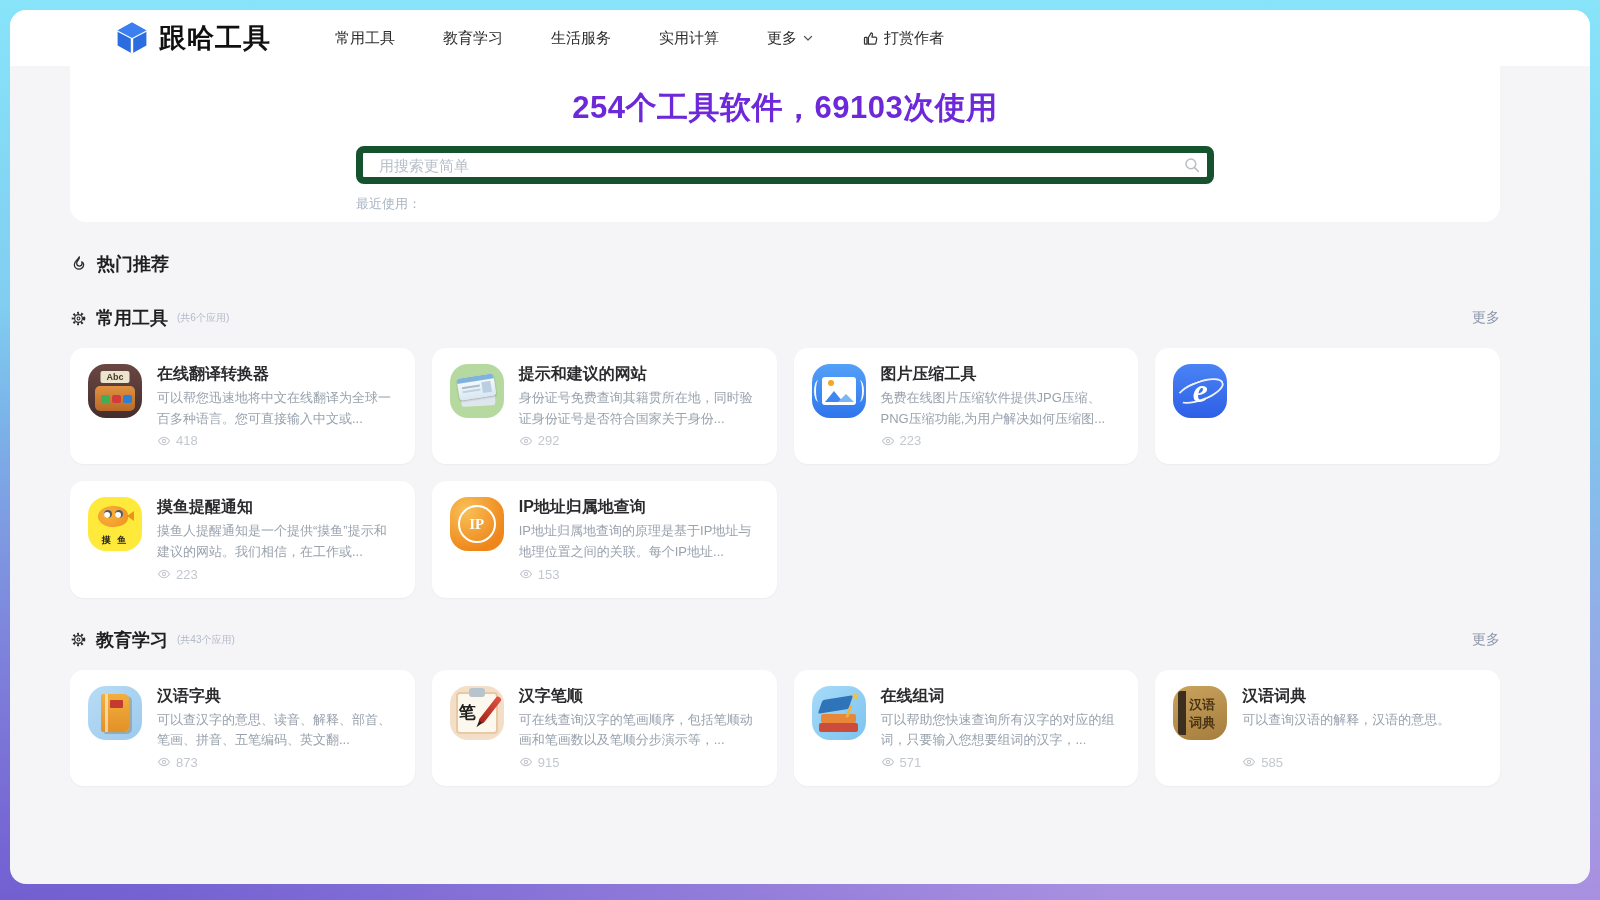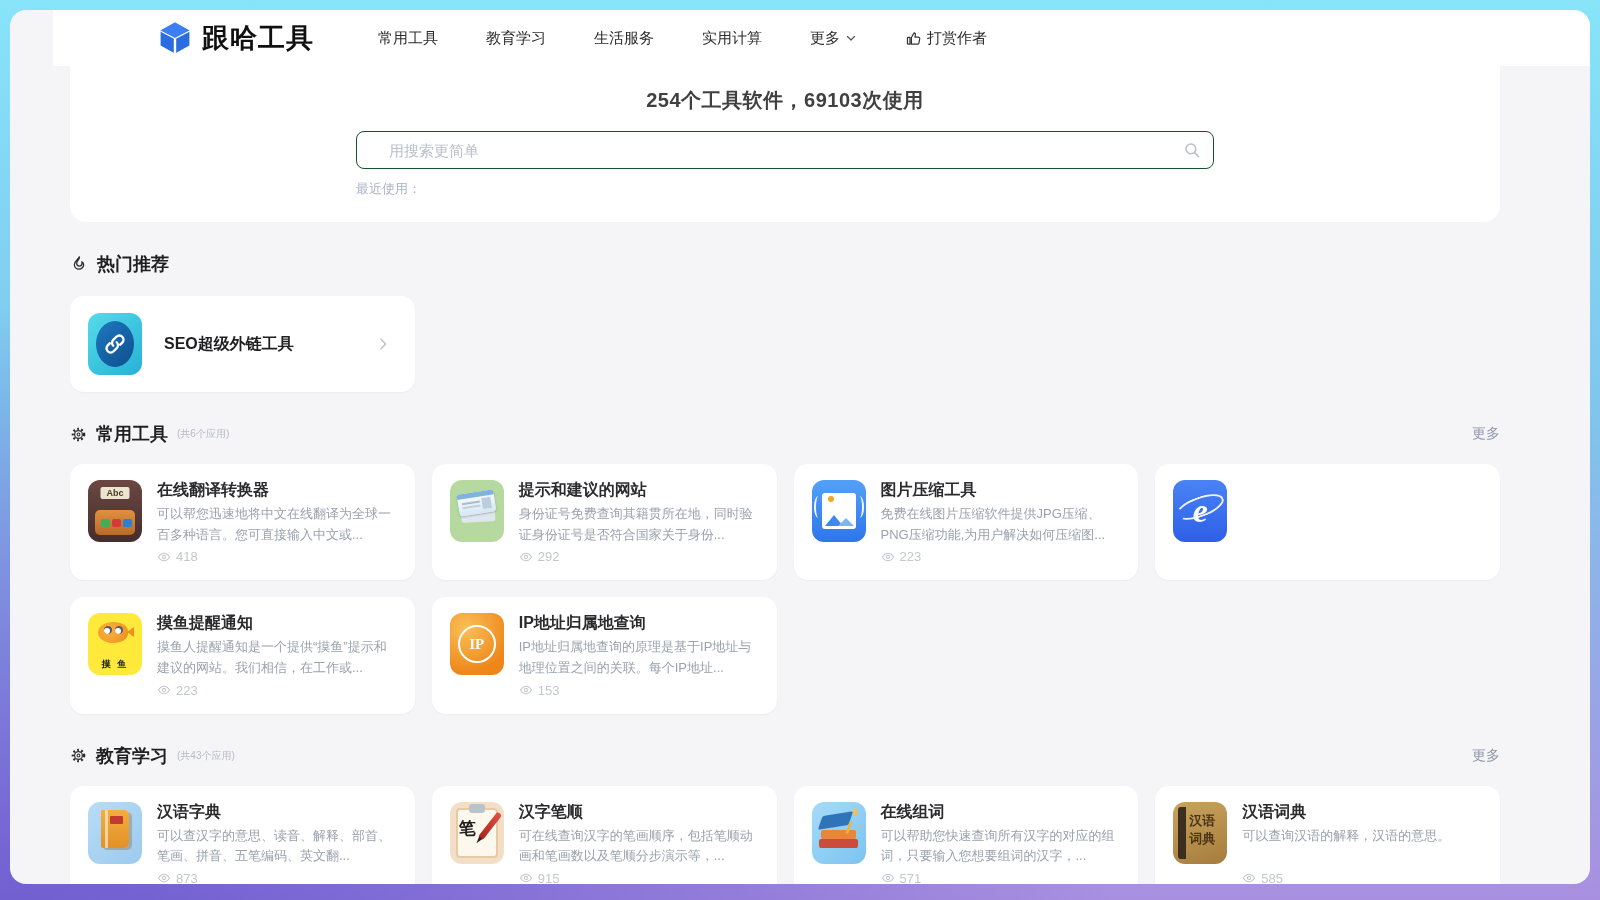--- a/index.html
+++ b/index.html
@@ -9,33 +9,33 @@
     background:
       radial-gradient(ellipse at 0% 115%, rgba(98,82,205,.95), rgba(98,82,205,0) 50%),
       linear-gradient(180deg, #87e4f9 0%, #7fc6ee 45%, #a98fe0 100%);
     position: relative;
   }
   .panel {
     position:absolute; left:10px; top:10px; right:10px; bottom:16px;
     background:#f5f5f7; border-radius:16px; overflow:hidden;
   }
   
-  .navbar { height:56px; background:#fff; display:flex; align-items:center; padding:0 40px 0 104px;margin-left:43px; }
+  .navbar { height:56px; background:#fff; display:flex; align-items:center; padding:0 40px 0 104px; }
   .logo { display:flex; align-items:center; gap:9px; cursor:pointer; }
   .logo-text { font-size:27px; font-weight:900; color:#101010; letter-spacing:1px; }
   .nav-links { display:flex; align-items:center; margin-left:64px; gap:48px; font-size:15px; color:#2c2c2e; }
   .nav-item { cursor:pointer; white-space:nowrap; }
   .nav-more, .donate { display:flex; align-items:center; gap:5px; cursor:pointer; white-space:nowrap; }
   
   .main { padding:0 90px 24px 60px; }
   .hero { background:#fff; height:156px; border-radius:0 0 16px 16px; text-align:center; }
-  .hero-title { font-size:20px; font-weight:800; color:#404040; padding-top:21px; letter-spacing:.5px; }
+  .hero-title { font-size:31px; font-weight:800; color:#6d28d9; padding-top:21px; letter-spacing:.5px; }
   .search-wrap { position:relative; width:858px; margin:17px auto 0; }
-  .search-input { width:100%; height:38px; border:1px solid #14532d; border-radius:8px;
-    font-size:15px; padding:0 42px 0 32px; color:#1d4ed8; background:#fff; outline:none;
+  .search-input { width:100%; height:38px; border:7px solid #14532d; border-radius:8px;
+    font-size:15px; padding:0 42px 0 16px; color:#1d4ed8; background:#fff; outline:none;
     font-family:"Liberation Sans","DejaVu Sans",sans-serif; }
   .search-input::placeholder { color:#b9c0ca; }
   .search-icon { position:absolute; right:13px; top:10px; cursor:pointer; line-height:0; }
   .recent { width:858px; margin:11px auto 0; text-align:left; font-size:13px; color:#a9b4c4; }
   
   .section-head { display:flex; align-items:center; margin-top:30px; }
   .sec-icon { margin-right:9px; display:flex; line-height:0; }
   .sec-title { font-size:18px; font-weight:800; color:#1f1f21; }
   .sec-count { font-size:10px; color:#b3bac9; margin-left:9px; font-weight:400; }
   .sec-more { margin-left:auto; font-size:14px; color:#8d96aa; cursor:pointer; }
@@ -47,21 +47,21 @@
   .hot-chevron { margin-left:auto; line-height:0; }
   .grid { display:grid; grid-template-columns:repeat(4,1fr); gap:17px; margin-top:18px; }
   .card { background:#fff; border-radius:14px; padding:16px 18px; display:flex; gap:15px;
     min-height:110px; cursor:pointer; box-shadow:0 1px 2px rgba(17,24,39,.04); }
   .card-body { flex:1; min-width:0; }
   .tool-title { font-size:16px; font-weight:800; color:#2b2b2e; line-height:1.2; }
   .tool-desc { margin-top:5px; font-size:13px; color:#99a2ad; line-height:1.58; min-height:41px;
     overflow:hidden; display:-webkit-box; -webkit-line-clamp:2; -webkit-box-orient:vertical; }
   .tool-views { margin-top:4px; display:flex; align-items:center; gap:5px; font-size:13px; color:#c3c7ce; }
   
-  .tool-icon { width:54px; height:62px; border-radius:12px; flex:none; position:relative; overflow:hidden; }
+  .tool-icon { width:54px; height:54px; border-radius:18px; flex:none; position:relative; overflow:hidden; }
   .ic-seo { background:linear-gradient(135deg,#55dcea,#27b0d5); }
   .ic-seo .circ { position:absolute; inset:8px; border-radius:50%;
     background:linear-gradient(135deg,#1d78c0,#0f4f8e); display:flex; align-items:center; justify-content:center; }
   .ic-translate { background:linear-gradient(180deg,#6b4743,#432e2d); }
   .t-label { position:absolute; top:7px; left:50%; transform:translateX(-50%); background:#ece4cf;
     color:#4a3a2a; font-size:9px; font-weight:700; padding:1px 6px; border-radius:2px; }
   .t-body { position:absolute; left:7px; right:7px; bottom:7px; height:25px; border-radius:5px;
     background:linear-gradient(180deg,#e09040,#b96a26); }
   .t-body i { position:absolute; bottom:8px; width:9px; height:8px; border-radius:2px; }
   .t-k1 { left:6px;  background:#3fae5a; } .t-k2 { left:17px; background:#d23b3b; } .t-k3 { left:28px; background:#2d7fd3; }
@@ -188,35 +188,20 @@
     </div>
 
     <div class="section-head">
       <span class="sec-icon">
         <svg width="18" height="18" viewBox="0 0 24 24">
             <path d="M12.5 2.5c.8 3.2-3.6 4.8-3.6 8.6a3.6 3.6 0 0 0 7.2 0c0-1-.5-2-.5-2s2.6.7 2.6 3.6a6.2 6.2 0 1 1-12.4 0c0-4.6 4.8-6.2 6.7-10.2z" fill="none" stroke="#2b2b2b" stroke-width="1.7" stroke-linejoin="round"></path>
           </svg>
       </span>
       <span class="sec-title">热门推荐</span>
     </div>
-    <div class="hot-card">
-      <div class="tool-icon ic-seo">
-        <div class="circ">
-          <svg width="26" height="26" viewBox="0 0 24 24">
-              <path d="M10.4 13.6a3.8 3.8 0 0 1 0-5.4l2.9-2.9a3.8 3.8 0 0 1 5.4 5.4l-1.9 1.9M13.6 10.4a3.8 3.8 0 0 1 0 5.4l-2.9 2.9a3.8 3.8 0 0 1-5.4-5.4l1.9-1.9" fill="none" stroke="#fff" stroke-width="2.2" stroke-linecap="round"></path>
-            </svg>
-        </div>
-      </div>
-      <span class="hot-title">SEO超级外链工具</span>
-      <span class="hot-chevron">
-        <svg width="16" height="16" viewBox="0 0 24 24">
-            <polyline points="9,5 16,12 9,19" fill="none" stroke="#b9c0ca" stroke-width="2.2" stroke-linecap="round" stroke-linejoin="round"></polyline>
-          </svg>
-      </span>
-    </div>
 
     <div class="section-head">
       <span class="sec-icon">
         <svg width="17" height="17" viewBox="0 0 24 24">
             <circle cx="12" cy="12" r="8" fill="none" stroke="#2b2b2b" stroke-width="3.2" stroke-dasharray="2.6 3.2"></circle>
             <circle cx="12" cy="12" r="5.5" fill="none" stroke="#2b2b2b" stroke-width="1.7"></circle>
             <circle cx="12" cy="12" r="2" fill="none" stroke="#2b2b2b" stroke-width="1.5"></circle>
           </svg>
       </span>
       <span class="sec-title">常用工具</span>

